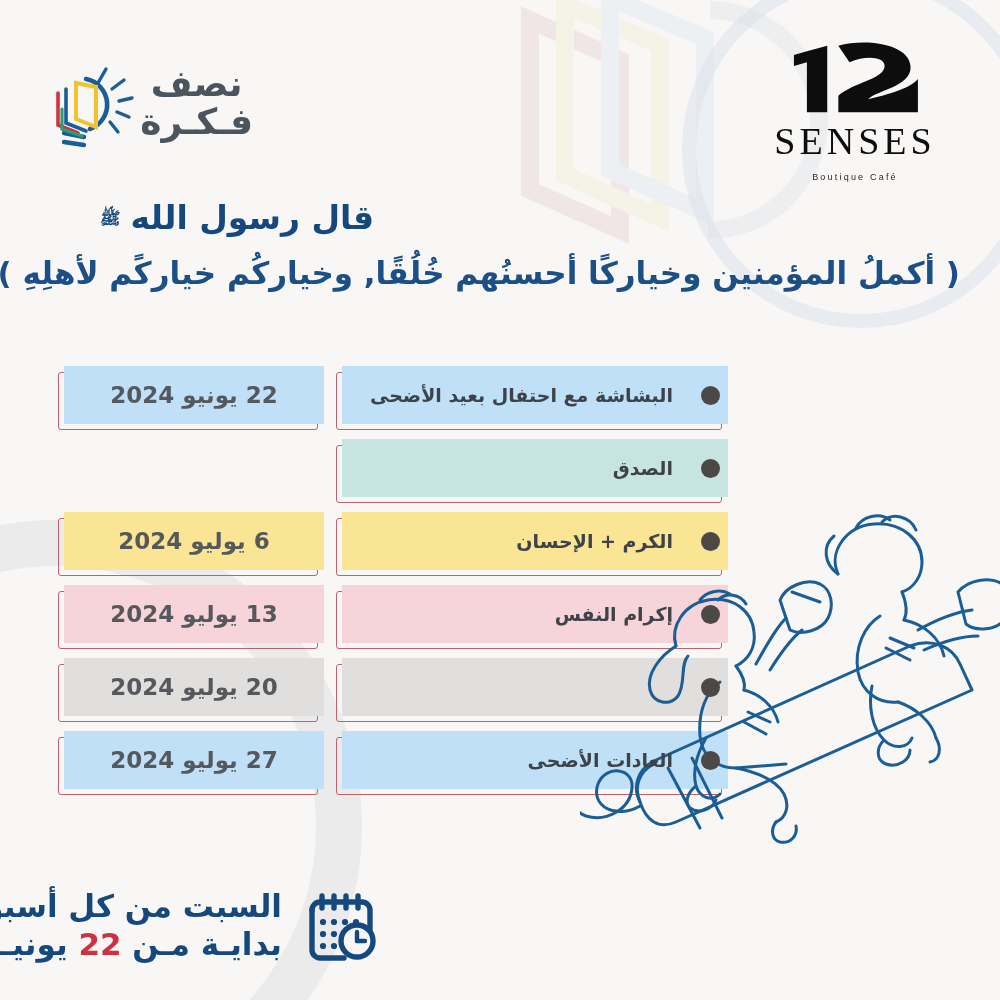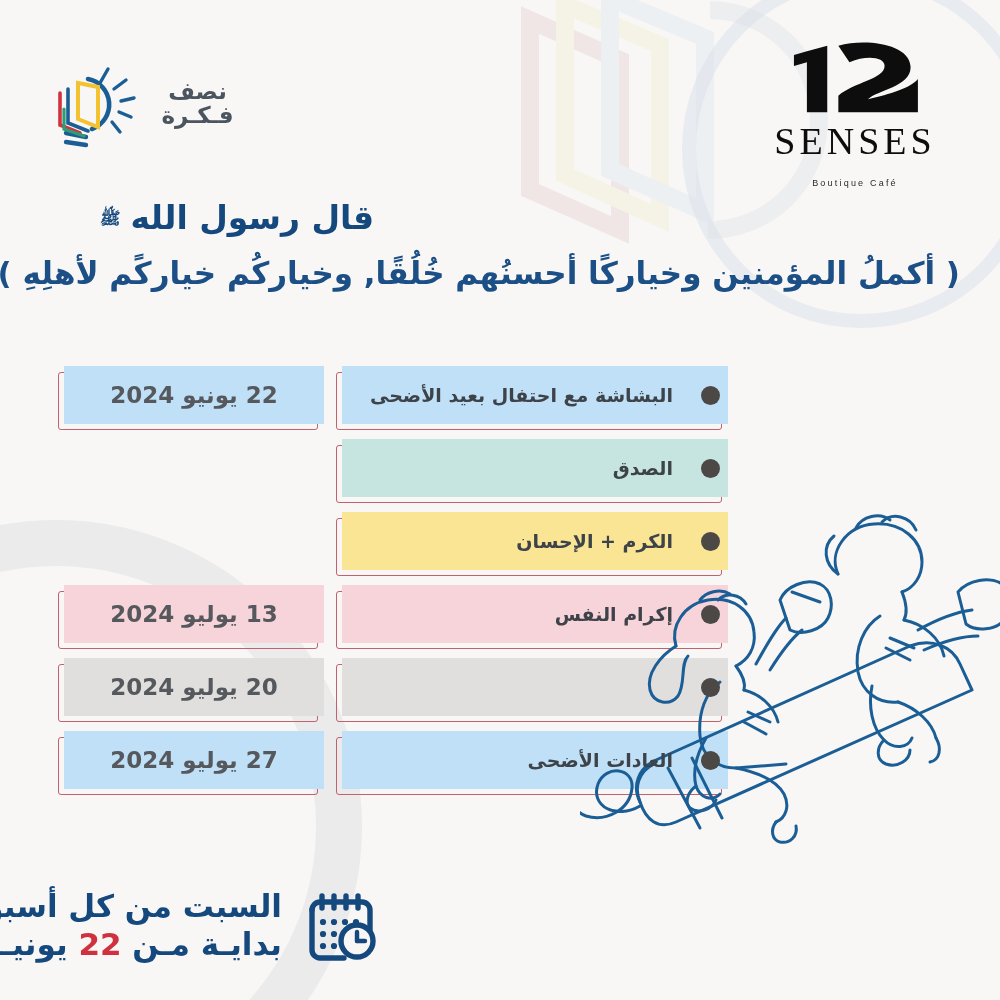--- a/index.html
+++ b/index.html
@@ -22,33 +22,33 @@
     position:absolute;right:-40px;top:-30px;width:330px;height:330px;
     border:14px solid #e3e7ec;border-radius:50%;opacity:.75;
   }
   .wm-book{position:absolute;right:150px;top:-20px;width:380px;height:300px;opacity:.40;}
 
   
   .logo-left{position:absolute;left:42px;top:48px;width:215px;height:110px;display:flex;align-items:center;}
   .logo-left .mark{width:100px;height:100px;flex:0 0 100px;}
   .logo-left .wordmark{
     flex:1;text-align:center;color:#4a5560;line-height:1.06;
-    font-size:23px;font-weight:700;letter-spacing:0;
+    font-size:36px;font-weight:700;letter-spacing:0;
     direction:rtl;padding-right:4px;
   }
   .logo-left .wordmark span{display:block;}
 
   .logo-right{position:absolute;right:50px;top:42px;width:190px;text-align:center;color:#111;}
   .logo-right .numeral{height:74px;}
   .logo-right .senses{
     font-family:"Liberation Serif","DejaVu Serif",serif;
     font-size:38px;letter-spacing:4px;font-weight:400;line-height:1;margin-top:2px;color:#0d0d0d;
   }
   .logo-right .boutique{
-    font-size:9px;letter-spacing:2.2px;margin-top:18px;color:#2a2a2a;
+    font-size:9px;letter-spacing:2.2px;margin-top:12px;color:#2a2a2a;
     font-family:"Liberation Sans",sans-serif;
   }
 
   
   .hadith{position:absolute;right:40px;top:196px;width:920px;text-align:center;direction:rtl;}
   .hadith .line1{
     color:#15497e;font-size:33px;font-weight:700;line-height:1.35;
     display:flex;justify-content:flex-end;align-items:center;gap:10px;padding-left:60px;
   }
   .hadith .saw{font-size:17px;color:#15497e;font-weight:700;line-height:1;}
@@ -184,20 +184,27 @@
         <div class="outline"></div>
         <div class="fill" style="background: rgb(198, 229, 224);"></div>
         <div class="inner">
           <span class="bullet"></span>
           <span class="txt">الصدق</span>
         </div>
       </div>
     </div>
 
     <div class="srow">
+      <div class="cell cell-date">
+        <div class="outline"></div>
+        <div class="fill" style="background: rgb(250, 229, 148);"></div>
+        <div class="inner">
+            <span class="txt">6 يوليو 2024</span>
+          </div>
+      </div>
       <div class="cell cell-topic">
         <div class="outline"></div>
         <div class="fill" style="background: rgb(250, 229, 148);"></div>
         <div class="inner">
           <span class="bullet"></span>
           <span class="txt">الكرم + الإحسان</span>
         </div>
       </div>
     </div>
 

